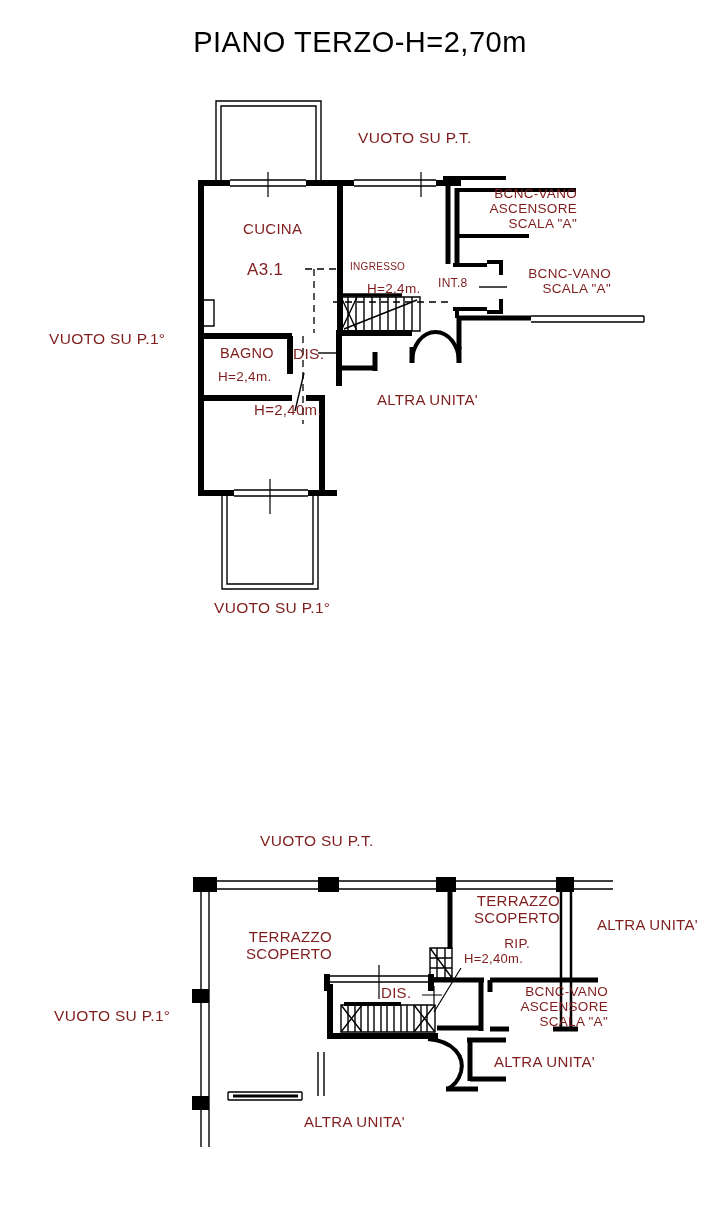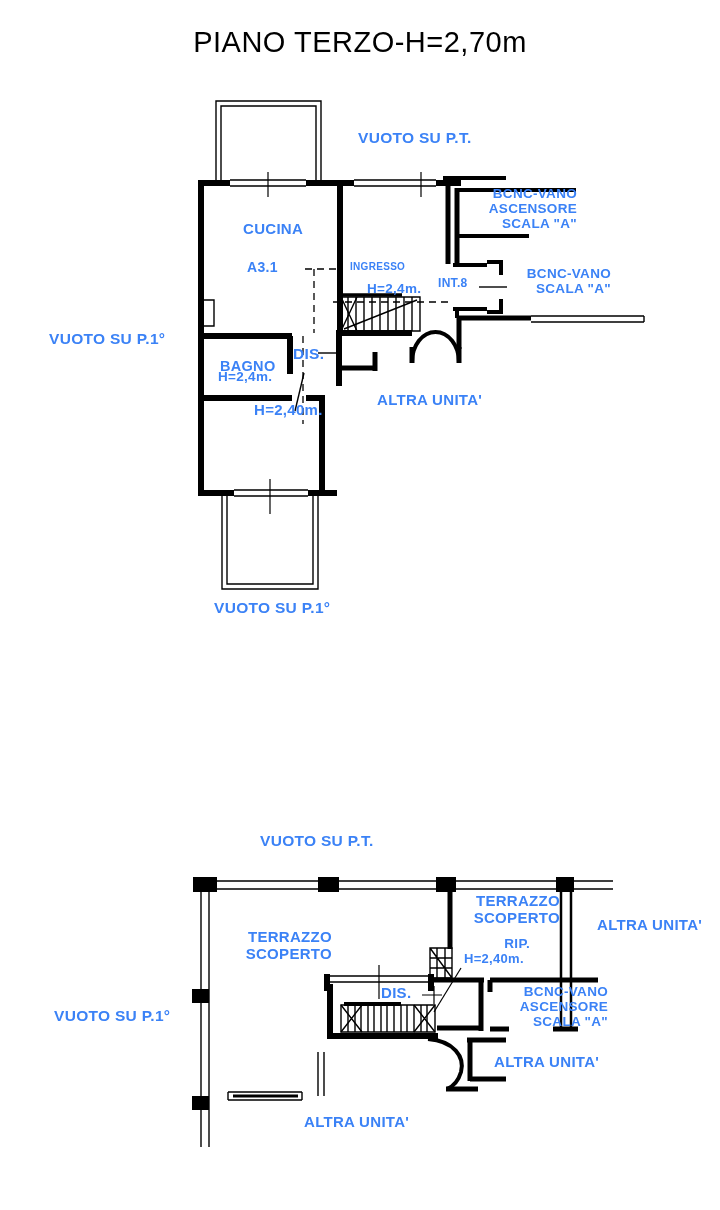--- a/index.html
+++ b/index.html
@@ -9,23 +9,22 @@
     background:#ffffff;
     font-family:"Liberation Sans", sans-serif;
     color:#000;
     overflow:hidden;
     border-radius:10px;
   }
   .lbl{
     position:absolute;
     white-space:nowrap;
     line-height:1.12;
-    color:#3b82f6;
+    color:#7f1d1d;
     letter-spacing:0.3px;
-    font-weight:bold;
   }
   .ctr{text-align:right;white-space:normal;}
   .ctr span{display:block;white-space:nowrap;}
   .title{
     position:absolute;left:0;width:720px;text-align:center;
     font-size:29px;letter-spacing:0.5px;
   }
   svg{position:absolute;left:0;top:0;}
 </style>
 </head>
@@ -162,41 +161,41 @@
       <path d="M344,1004 H401" stroke-width="4"></path>
     </g>
   </svg>
 
   <div class="title" style="top:26px;">PIANO TERZO-H=2,70m</div>
 
   <div class="lbl" style="left:358px;top:129px;font-size:15.5px;">VUOTO SU P.T.</div>
 
   <div class="lbl" style="left:243px;top:221px;font-size:15px;">CUCINA</div>
 
-  <div class="lbl" style="left:247px;top:260px;font-size:14px;">A3.1</div>
+  <div class="lbl" style="left:247px;top:260px;font-size:17px;">A3.1</div>
 
   <div class="lbl" style="left:350px;top:261px;font-size:10px;">INGRESSO</div>
   <div class="lbl" style="left:367px;top:281px;font-size:13.5px;">H=2,4m.</div>
 
   <div class="lbl" style="left:438px;top:277px;font-size:12px;">INT.8</div>
 
   <div class="lbl ctr" style="left:462px;top:186px;width:115px;font-size:13.5px;">
     <span>BCNC-VANO</span>
     <span>ASCENSORE</span>
     <span>SCALA "A"</span>
   </div>
 
   <div class="lbl ctr" style="left:506px;top:266px;width:105px;font-size:13.5px;">
     <span>BCNC-VANO</span>
     <span>SCALA "A"</span>
   </div>
 
   <div class="lbl" style="left:49px;top:330px;font-size:15.5px;">VUOTO SU P.1°</div>
 
-  <div class="lbl" style="left:220px;top:358px;font-size:14.5px;text-align:right;">BAGNO</div>
+  <div class="lbl" style="left:220px;top:345px;font-size:14.5px;text-align:right;">BAGNO</div>
   <div class="lbl" style="left:218px;top:369px;font-size:13.5px;">H=2,4m.</div>
 
   <div class="lbl" style="left:293px;top:345px;font-size:15.5px;">DIS.</div>
 
   <div class="lbl" style="left:254px;top:402px;font-size:15px;">H=2,40m.</div>
 
   <div class="lbl" style="left:377px;top:392px;font-size:15px;">ALTRA UNITA'</div>
 
   <div class="lbl" style="left:214px;top:599px;font-size:15.5px;">VUOTO SU P.1°</div>
 

